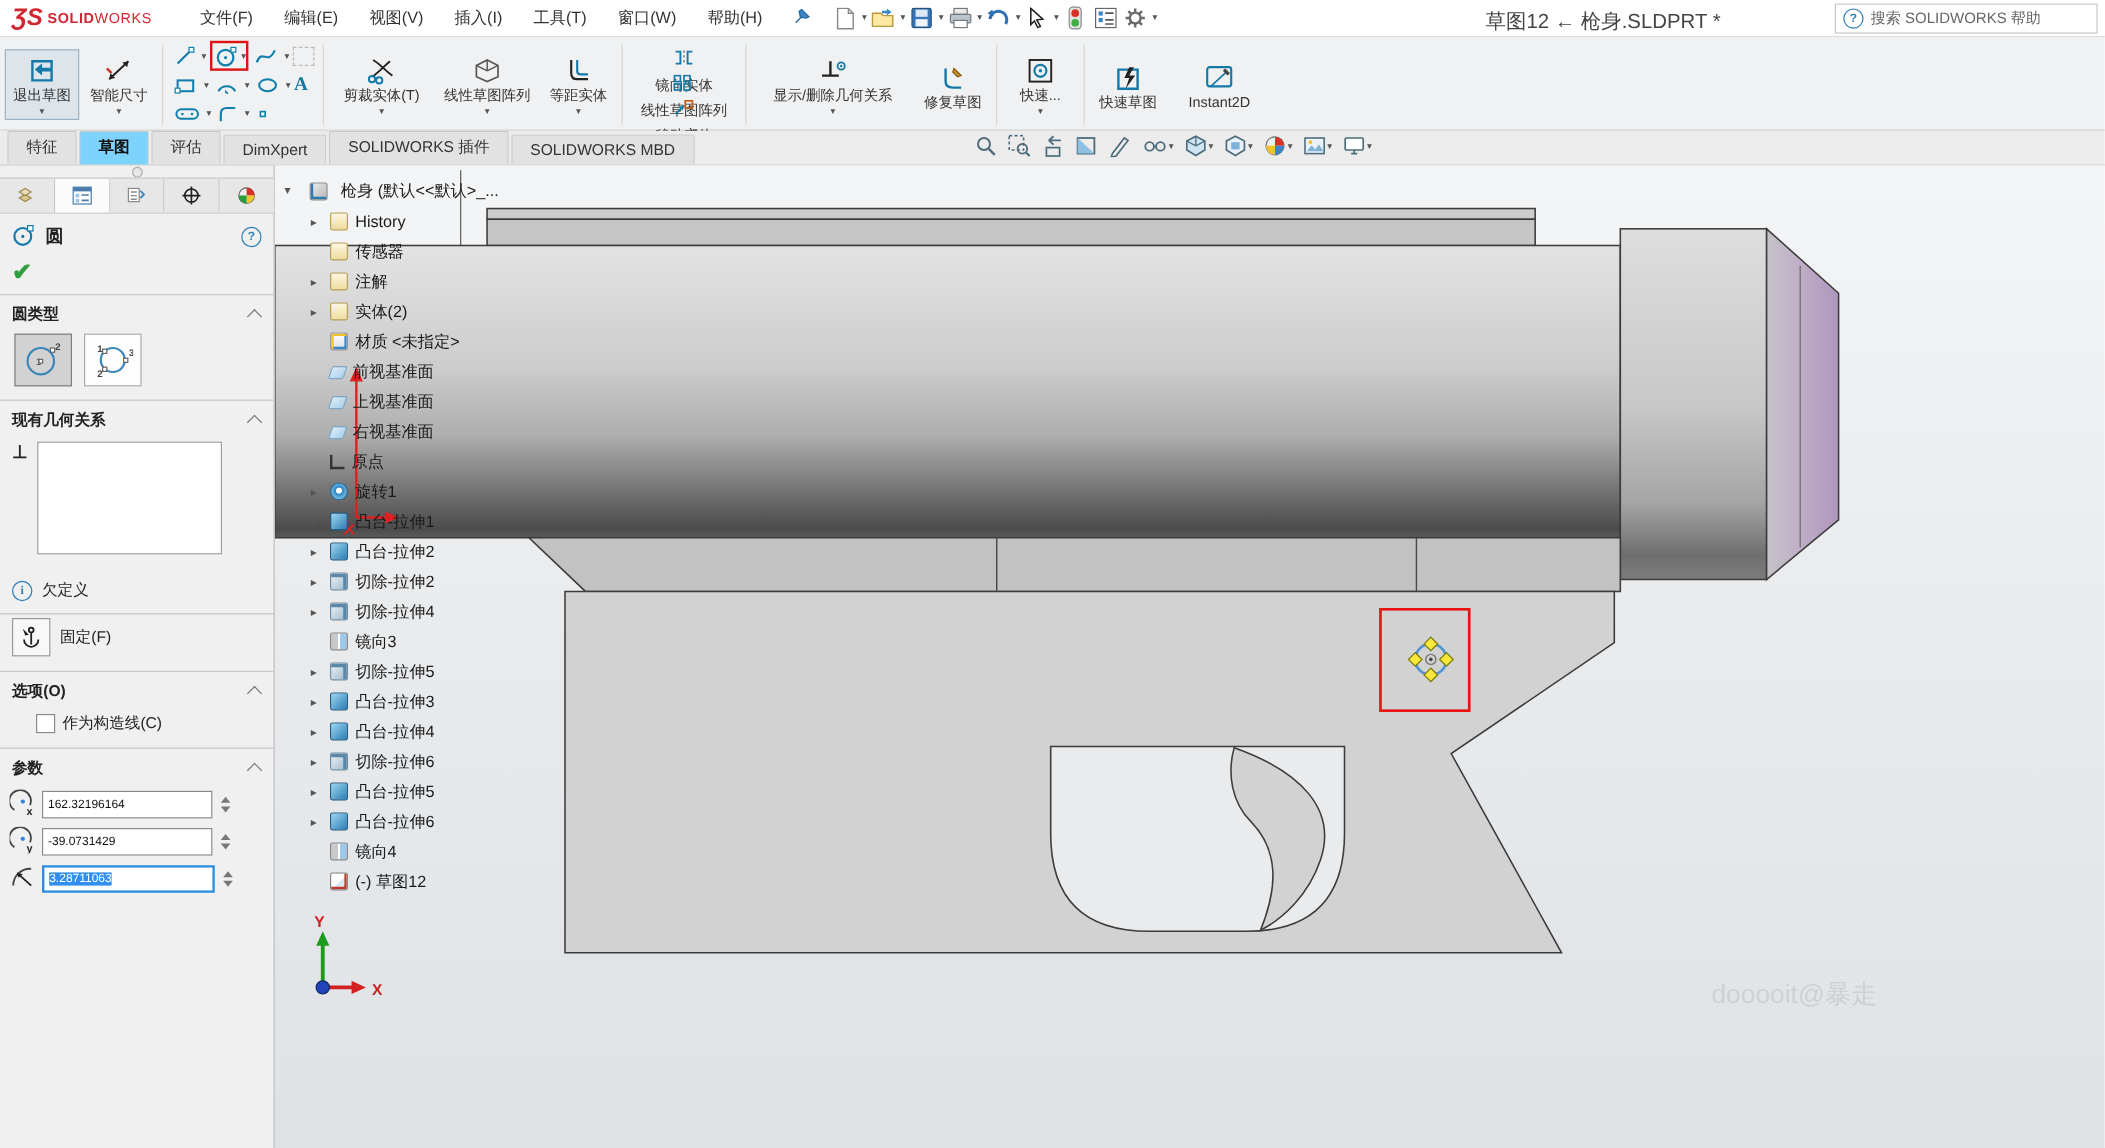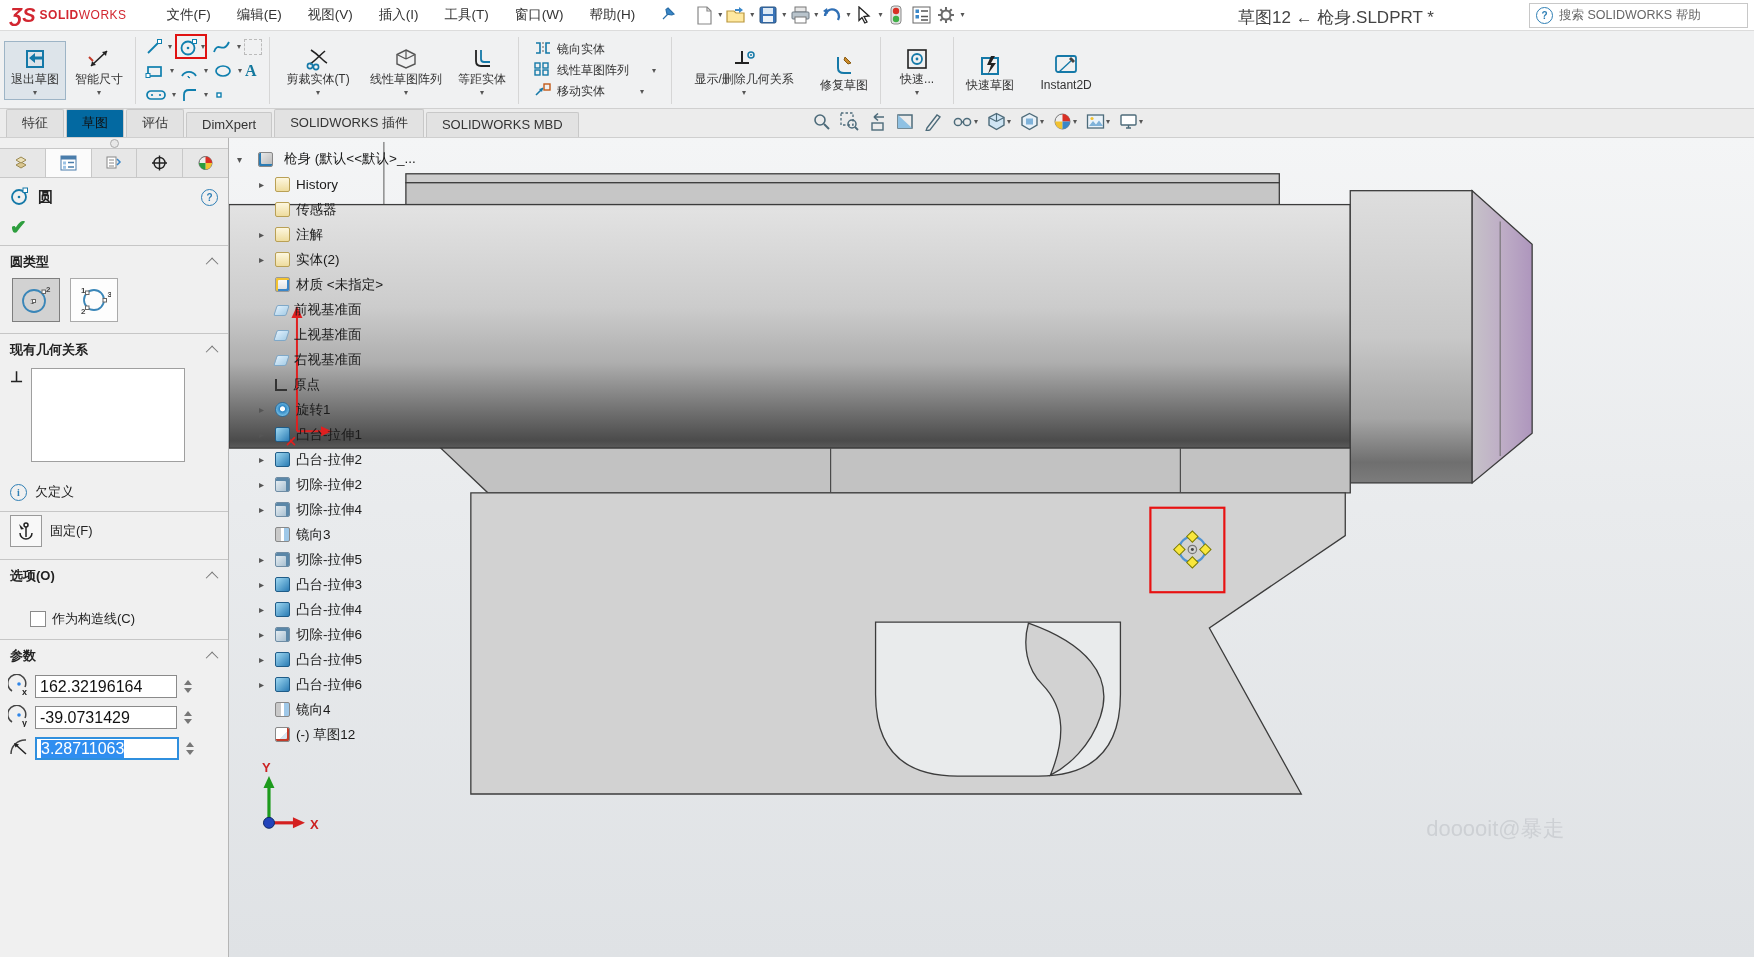--- a/index.html
+++ b/index.html
@@ -30,29 +30,29 @@
   .rbig{display:flex;flex-direction:column;align-items:center;justify-content:flex-start;gap:1px;width:62px;padding:4px 2px 0 2px;background:none;border:1px solid transparent;font-size:12px;color:#333;font-family:inherit;line-height:1.15;}
   .rbig .ric{height:26px;display:flex;align-items:center;}
   .rbig.pressed{background:#dde4ea;border:1px solid #9db4c6;}
   .rbig .caret{margin-top:auto;padding:2px 0;}
   .rwide{width:86px;}
   .rgrid{display:flex;flex-direction:column;justify-content:center;gap:1px;padding:0 2px;}
   .trow{display:flex;align-items:center;height:23px;gap:3px;}
   .tbtn{display:inline-flex;align-items:center;height:21px;padding:0 1px;background:none;border:1px solid transparent;color:#0f7fae;}
   .red-box{display:inline-flex;align-items:center;border:2px solid #e01212;padding:0;}
   .rstack{display:flex;flex-direction:column;justify-content:center;gap:2px;padding:0 4px;}
-  .rsmall{display:flex;align-items:center;gap:5px;font-size:12px;color:#333;background:none;border:none;height:19px;font-family:inherit;}
+  .rsmall{display:flex;align-items:center;gap:5px;font-size:12px;color:#333;background:none;border:none;height:19px;font-family:inherit;flex-direction:column;}
   .ghost{width:16px;height:14px;border:1px dashed #bbb;}
   .aglyph{font-family:"Liberation Serif",serif;font-weight:bold;font-size:16px;color:#13789e;}
 
   
   .tabrow{height:28px;background:#ececec;border-bottom:1px solid #cfcfcf;display:flex;align-items:flex-end;position:relative;flex:none;}
   .tabs{display:flex;align-items:flex-end;padding-left:6px;}
   .tab{font-size:13px;color:#333;padding:4px 15px 5px 15px;border:1px solid #c8c8c8;border-bottom:none;background:#e2e2e2;margin-right:2px;border-radius:2px 2px 0 0;cursor:default;}
-  .tab.active{background:#0369a1;color:#111;}
+  .tab.active{background:#7dd3fc;color:#111;font-weight:bold;}
   .headsup{position:absolute;left:812px;top:3px;display:flex;align-items:center;gap:9px;}
   .hu{display:inline-flex;align-items:center;gap:1px;}
 
   
   .main{flex:1;display:flex;min-height:0;}
 
   
   .pm-panel{width:228px;flex:none;background:#f0f0f0;border-right:1px solid #b5b5b5;display:flex;flex-direction:column;font-size:13px;color:#222;}
   .panel-splitter{height:10px;display:flex;align-items:center;justify-content:center;}
   .splitter-dot{width:7px;height:7px;border:1px solid #aaa;border-radius:50%;background:#e8e8e8;}
@@ -70,24 +70,24 @@
   .type-row{display:flex;gap:10px;padding:2px 12px;}
   .type-btn{width:46px;height:42px;background:#fdfdfd;border:1px solid #aaa;display:flex;align-items:center;justify-content:center;}
   .type-btn.sel{background:#d2d2d2;border:1px solid #7e7e7e;}
   .rel-row{display:flex;gap:8px;padding:4px 10px 0 10px;}
   .perp{font-size:15px;font-weight:bold;color:#222;}
   .rel-box{width:152px;height:92px;background:#fff;border:1px solid #9f9f9f;}
   .status-row{display:flex;align-items:center;gap:8px;padding:12px 10px 10px 10px;border-bottom:1px solid #c6c6c6;}
   .info-i{width:15px;height:15px;border:1.5px solid #2f7fb5;border-radius:50%;color:#2f7fb5;font-size:10px;font-weight:bold;display:flex;align-items:center;justify-content:center;font-family:"Liberation Serif",serif;}
   .addrel-row{display:flex;align-items:center;gap:8px;padding:3px 10px;text-align:center;}
   .anchor-btn{width:30px;height:30px;background:#f8f8f8;border:1px solid #9a9a9a;display:flex;align-items:center;justify-content:center;}
-  .opt-row{display:flex;align-items:center;gap:6px;padding:4px 10px 2px 30px;margin-top:16px;}
+  .opt-row{display:flex;align-items:center;gap:6px;padding:4px 10px 2px 30px;}
   .cbx{width:14px;height:14px;background:#fff;border:1px solid #8a8a8a;flex:none;}
   .param-row{display:flex;align-items:center;gap:5px;padding:4px 6px 2px 8px;}
-  .pfield{width:132px;height:21px;background:#fff;border:1px solid #8a8a8a;font-size:16px;color:#111;padding:0 4px;font-family:inherit;display:flex;align-items:center;}
+  .pfield{width:132px;height:21px;background:#fff;border:1px solid #8a8a8a;font-size:10px;color:#111;padding:0 4px;font-family:inherit;display:flex;align-items:center;}
   input.pfield{box-sizing:content-box;}
   .pfield.hl{border:2px solid #2f8fde;height:19px;}
   .selval{background:#308ef0;color:#fff;}
   .spin{display:flex;flex-direction:column;gap:3px;margin-left:2px;}
   .sp-up{width:0;height:0;border-left:4px solid transparent;border-right:4px solid transparent;border-bottom:5px solid #777;}
   .sp-dn{width:0;height:0;border-left:4px solid transparent;border-right:4px solid transparent;border-top:5px solid #777;}
 
   
   .viewport{flex:1;position:relative;background:linear-gradient(180deg,#f4f5f6 0%,#e9ebed 45%,#dfe2e5 100%);overflow:hidden;}
   .scene{position:absolute;inset:0;width:100%;height:100%;}

